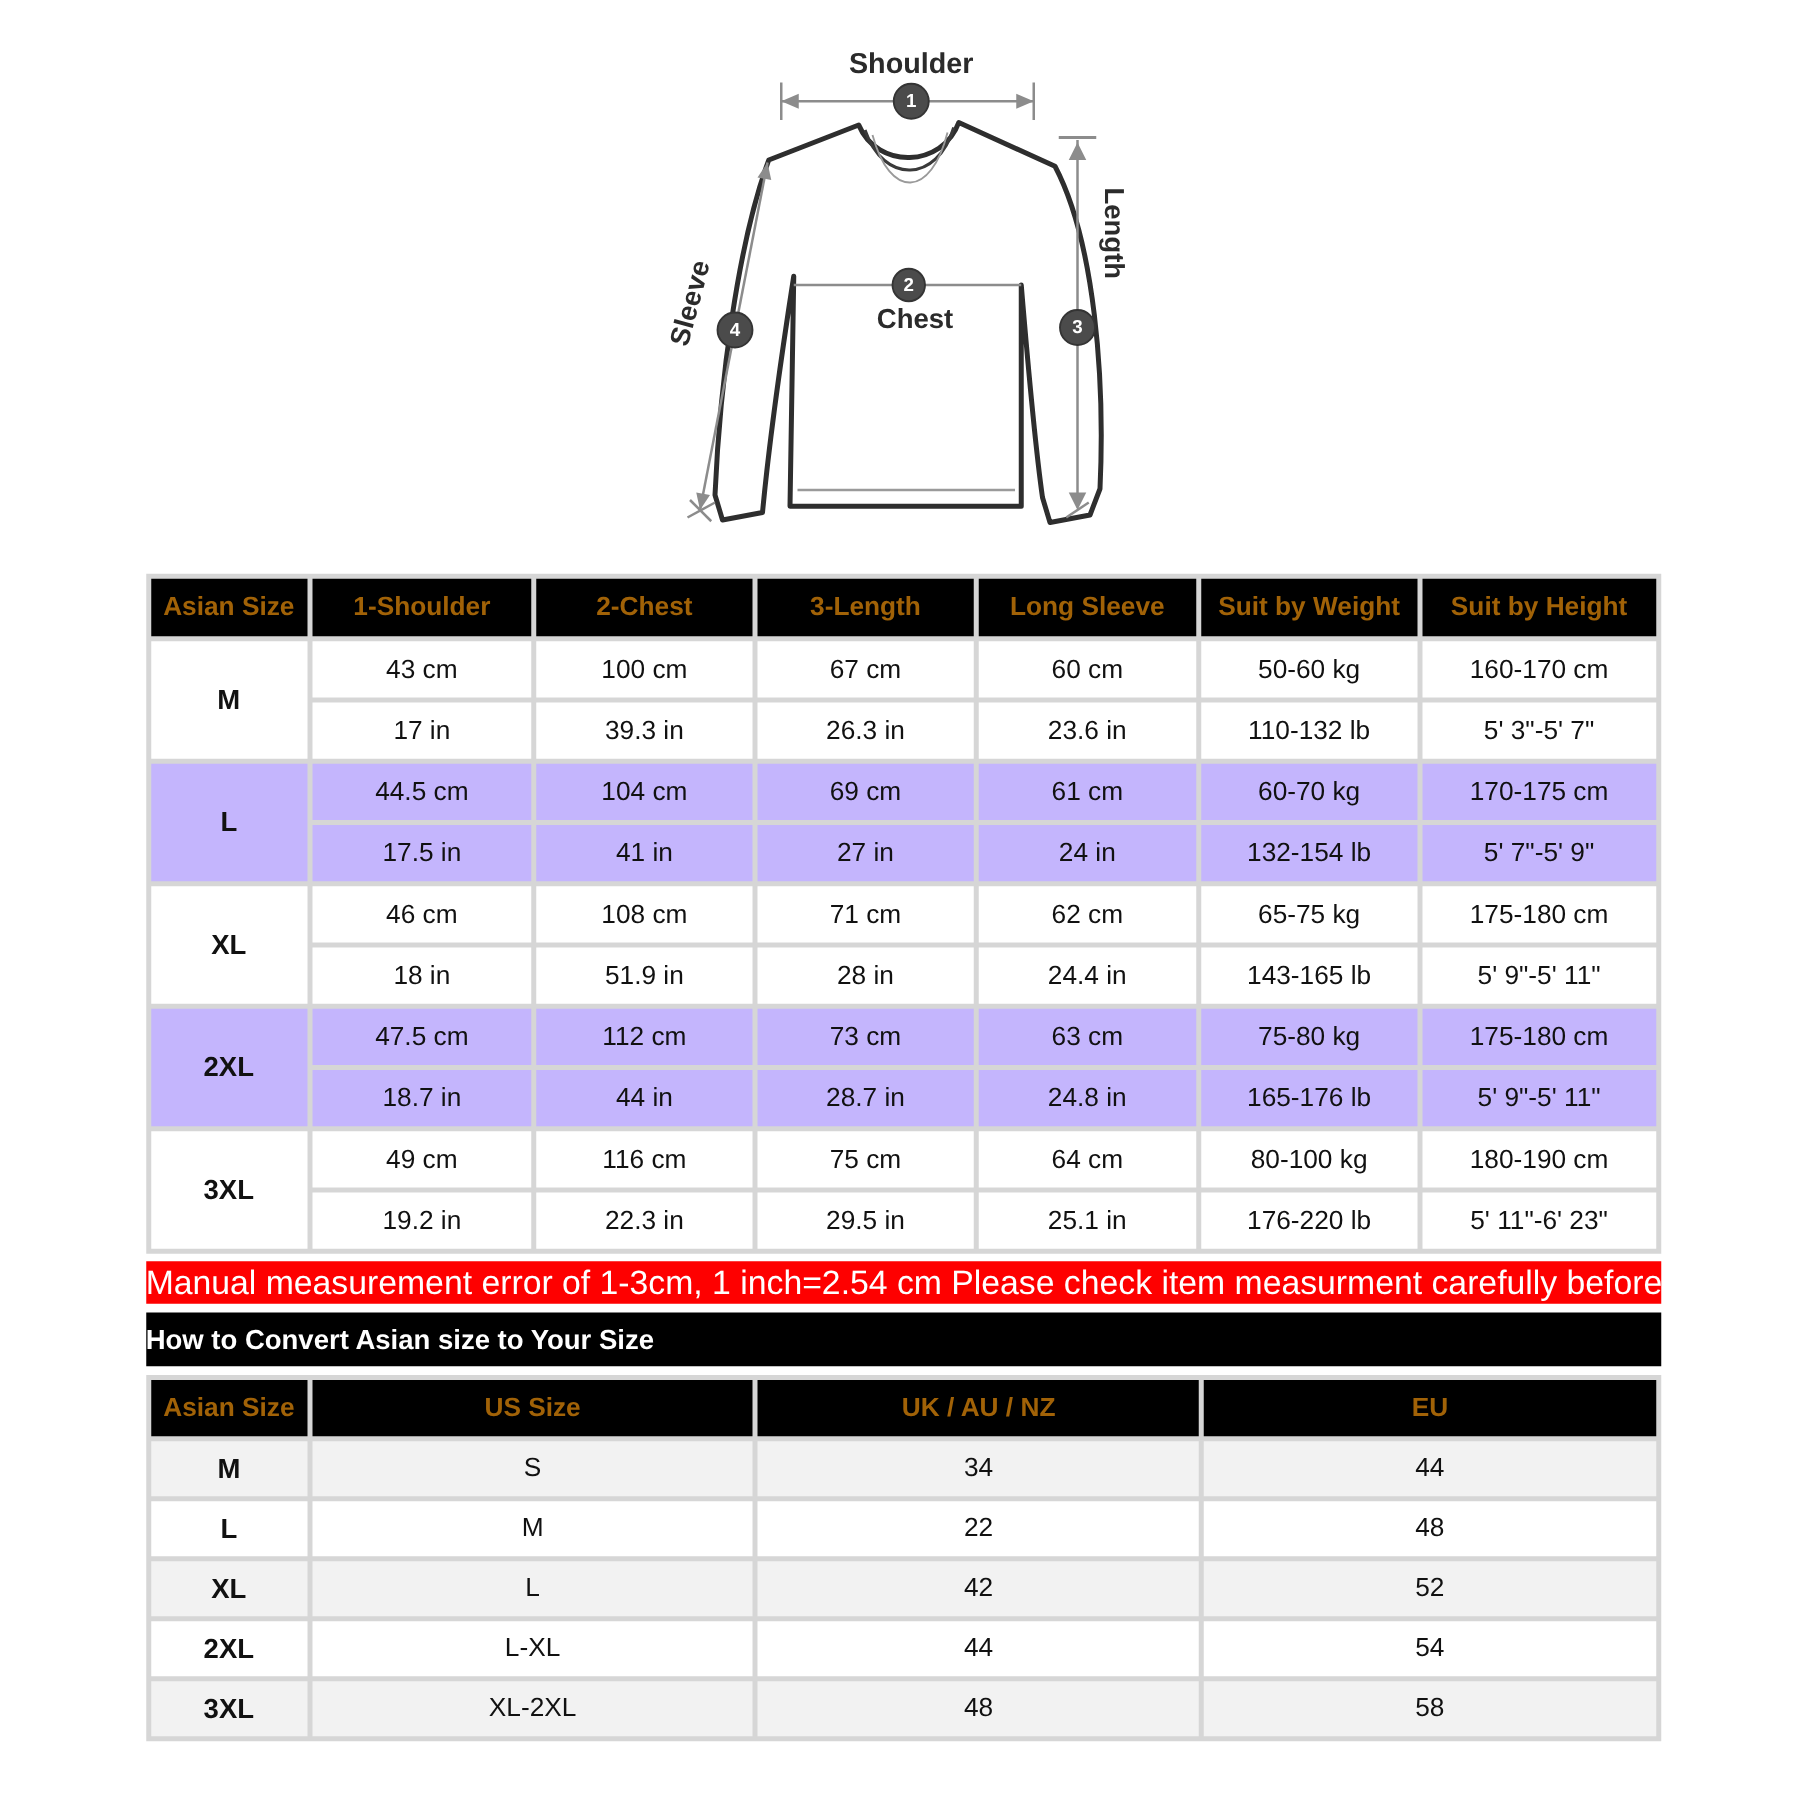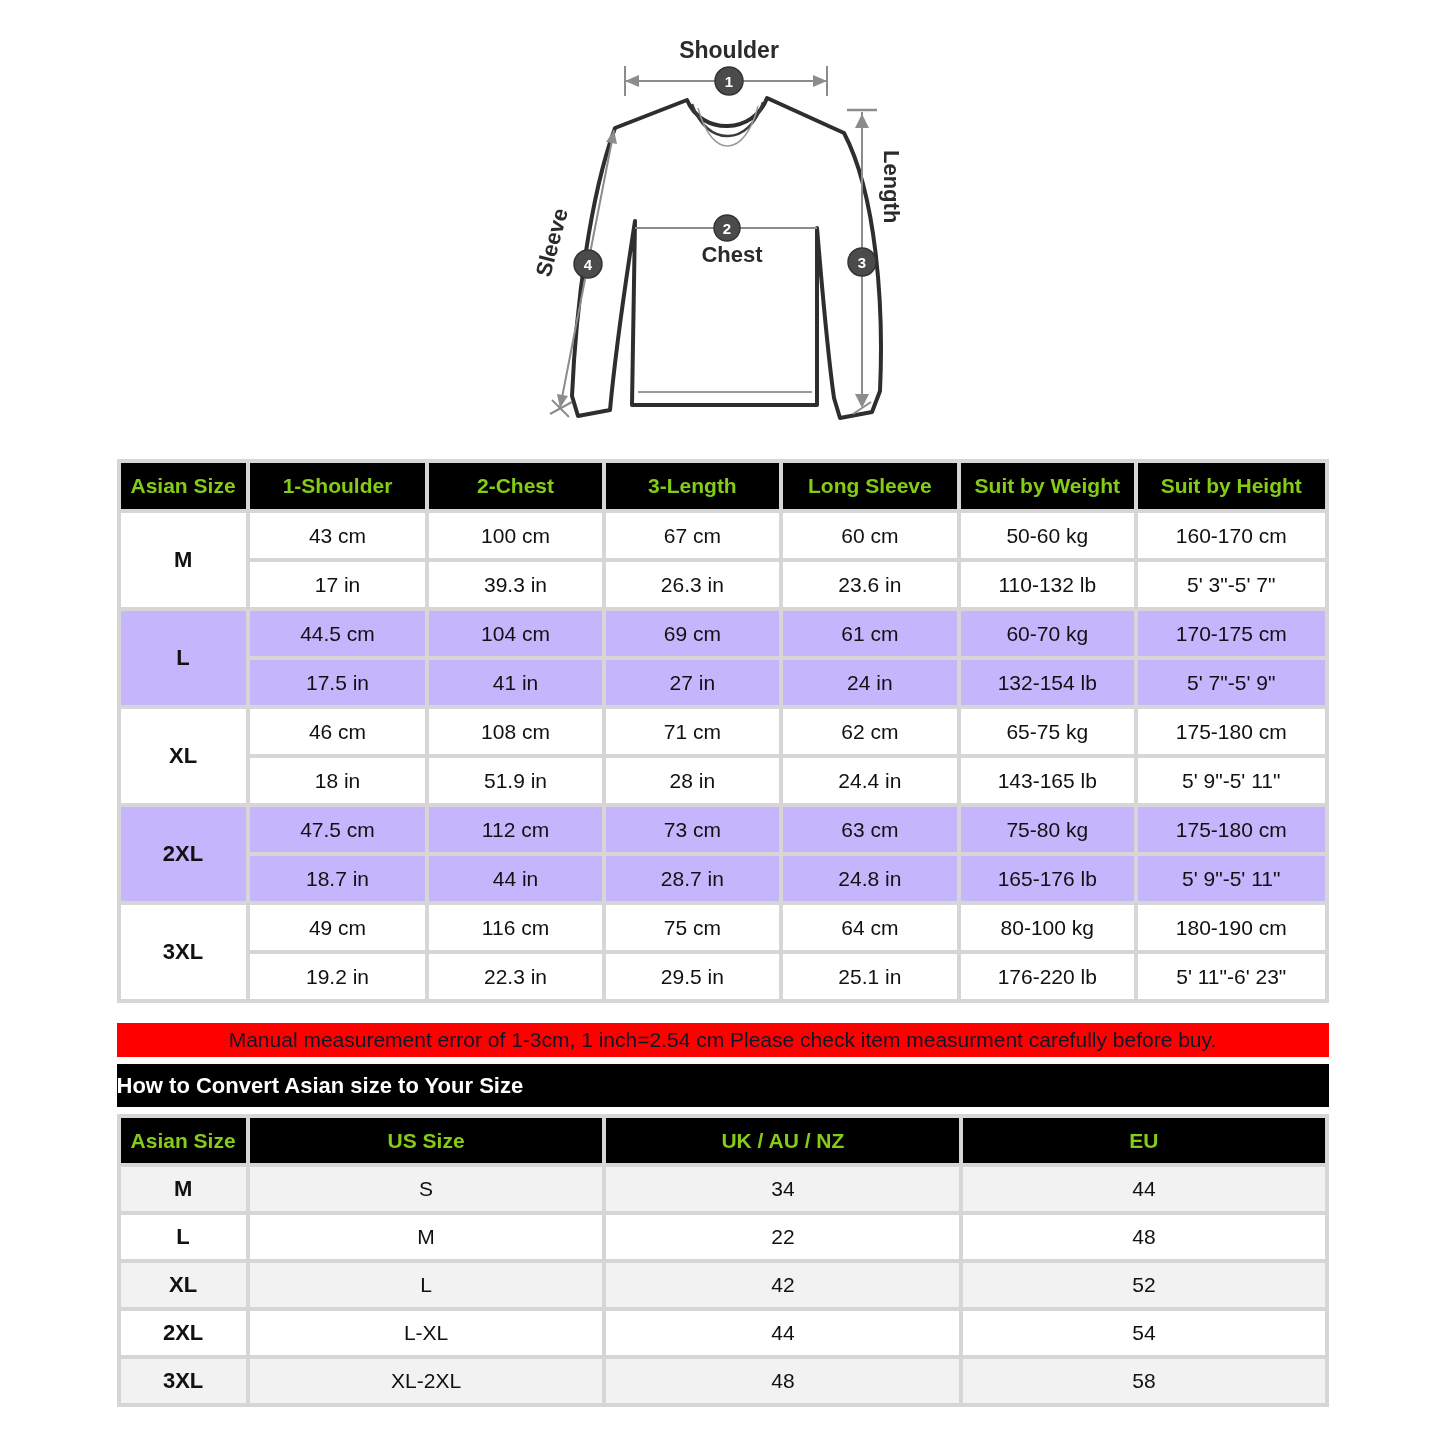--- a/index.html
+++ b/index.html
@@ -4,28 +4,28 @@
 <style>
   html,body{margin:0;padding:0;background:#ffffff;}
   body{width:1445px;height:1445px;font-family:"Liberation Sans","DejaVu Sans",sans-serif;color:#111;}
   .page{width:1212px;margin:0 auto;padding-top:26px;}
 
   .diagram{width:432px;margin:0 auto;transform:translateX(15px);}
   .diagram svg{display:block;}
 
   table{border-collapse:separate;border-spacing:4px;background:#d6d6d6;width:1212px;table-layout:fixed;margin:0;}
   th,td{text-align:center;vertical-align:middle;padding:0 4px;overflow:hidden;}
-  th{background:#000000;color:#84cc16;font-weight:bold;font-size:21px;height:46px;}
+  th{background:#000000;color:#a16207;font-weight:bold;font-size:21px;height:46px;}
   td{background:#ffffff;font-size:21px;height:45px;color:#111;}
   .size-table{margin-top:9px;}
   .size-table tr.alt td{background:#c4b5fd;}
   td.size{font-weight:bold;font-size:22px;}
 
-  .notice-red{width:1212px;height:34px;line-height:34px;margin-top:20px;background:#fe0000;
-    color:#0f172a;font-size:21px;text-align:center;white-space:nowrap;}
+  .notice-red{width:1212px;height:34px;line-height:34px;margin-top:6px;background:#fe0000;
+    color:#ffffff;font-size:27px;text-align:center;white-space:nowrap;}
   .banner-black{width:1212px;height:43px;line-height:43px;margin-top:7px;background:#000000;
     color:#ffffff;font-size:22px;font-weight:bold;text-align:left;}
 
   .convert-table{margin-top:7px;}
   .convert-table td{height:44px;}
   .convert-table th{height:45px;}
   .convert-table tr.alt td{background:#f2f2f2;}
 </style>
 </head>
 <body>

